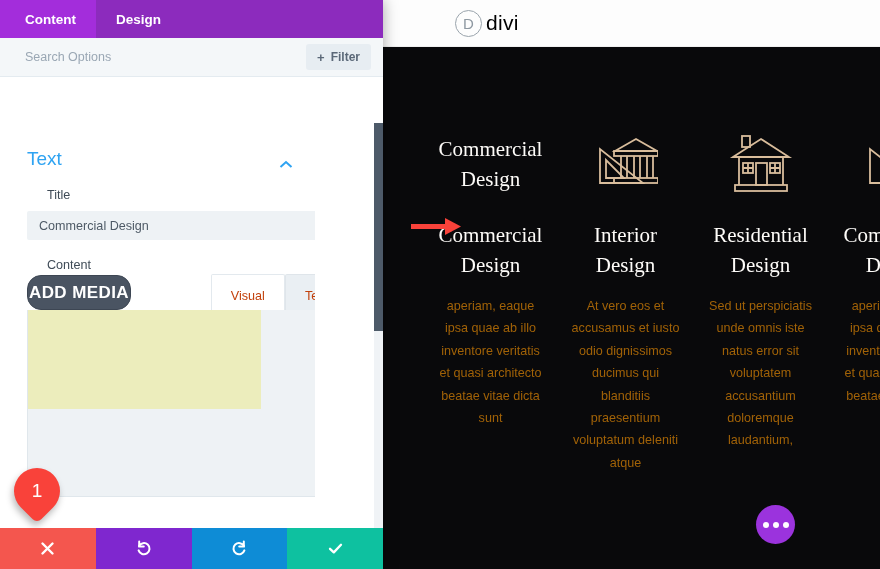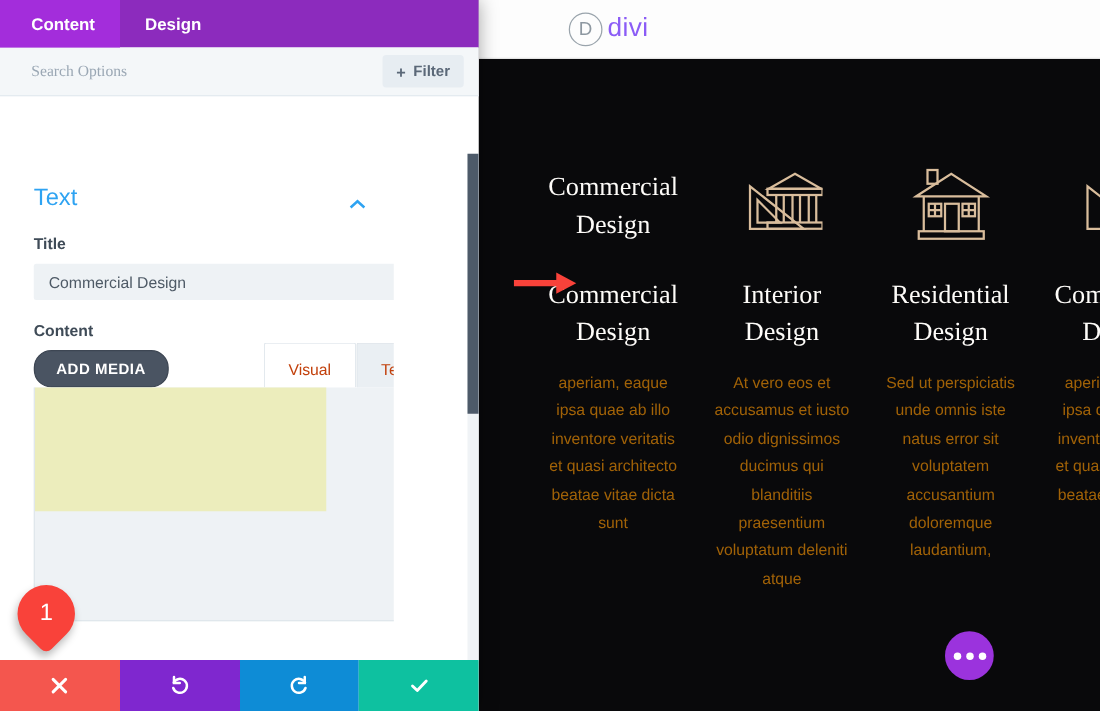--- a/index.html
+++ b/index.html
@@ -37,21 +37,21 @@
   .tab:first-child{padding-left:25px;}
   .tab.active{background:#a32ddb;}
 
   .searchbar{
     height:39px;background:#f4f7f9;border-bottom:1px solid #e4ebf0;
     display:flex;align-items:center;justify-content:space-between;
     padding:0 12px 0 25px;box-sizing:border-box;
   }
   .search-input{
     border:none;outline:none;background:transparent;
-    font-family:Liberation Serif, serif;
+    font-family:Liberation Sans, sans-serif;
     font-size:12.5px;color:#4c5866;width:220px;padding:0;
   }
   .search-input::placeholder{color:#9aa7b4;}
   .filter-btn{
     background:#e7edf2;border-radius:3px;color:#5b6878;
     font-size:12px;font-weight:bold;padding:6px 11px;
     display:flex;align-items:center;gap:6px;cursor:pointer;
   }
   .filter-plus{font-size:13px;font-weight:bold;line-height:1;}
 
@@ -60,35 +60,35 @@
     background:#fff;overflow:hidden;
   }
   .section-head{
     display:flex;align-items:center;justify-content:space-between;
     padding:25px 22px 0 27px;
   }
   .section-title{color:#2ea3f2;font-size:19px;}
   .chev{width:14px;height:9px;}
 
   .field-label{
-    padding:18px 27px 0 27px;color:#3f4b57;font-size:12.6px;font-weight:bold;
+    padding:18px 27px 0 27px;color:#3f4b57;font-size:12.6px;font-weight:normal;margin-left:20px;
   }
   .text-input{
     margin:9px 22px 0 27px;height:29px;background:#eef2f5;border:none;
     border-radius:2px;display:flex;align-items:center;padding:0 12px;
     color:#4e5a66;font-size:12.6px;box-sizing:border-box;width:321px;
   }
 
   .editor-toolbar{
     margin:11px 22px 0 27px;position:relative;height:27px;
     display:flex;align-items:flex-end;width:321px;
   }
   .add-media{
-    background:#4a5462;color:#fff;font-size:12px;font-weight:bold;
-    letter-spacing:.4px;padding:8px 17px;border-radius:14px;
+    background:#4a5462;color:#fff;font-size:17px;font-weight:bold;
+    letter-spacing:.4px;padding:8px 1px;border-radius:14px;
     border:1px solid #3d4653;cursor:pointer;line-height:1;
   }
   .ed-tabs{position:absolute;right:0;bottom:0;display:flex;}
   .ed-tab{
     padding:14px 19px 7px;font-size:12.6px;color:#c2410c;cursor:pointer;
     border:1px solid #dfe5ea;border-bottom:none;background:#eaeff3;
     border-radius:2px 2px 0 0;
   }
   .ed-tab.active{background:#ffffff;border-color:#e3e9ee;}
 
@@ -151,21 +151,21 @@
     height:47px;background:#fdfdfd;display:flex;align-items:center;
     padding-left:72px;box-sizing:border-box;
     border-bottom:1px solid #f0f0f0;
   }
   .divi-logo{display:flex;align-items:center;gap:4px;}
   .divi-d{
     width:25px;height:25px;border:1.4px solid #9aa4ac;border-radius:50%;
     display:flex;align-items:center;justify-content:center;
     color:#8e98a1;font-size:15px;font-family:"Liberation Sans",sans-serif;
   }
-  .divi-word{color:#8b5cf6;font-size:21px;letter-spacing:.3px;}
+  .divi-word{color:#000000;font-size:21px;letter-spacing:.3px;}
 
   .cols{
     position:absolute;left:0;top:47px;width:497px;height:522px;
     display:flex;align-items:flex-start;
   }
   .col{
     width:135px;flex:0 0 135px;padding-top:78px;text-align:center;
     box-sizing:border-box;
   }
   .col:first-child{margin-left:40px;}

